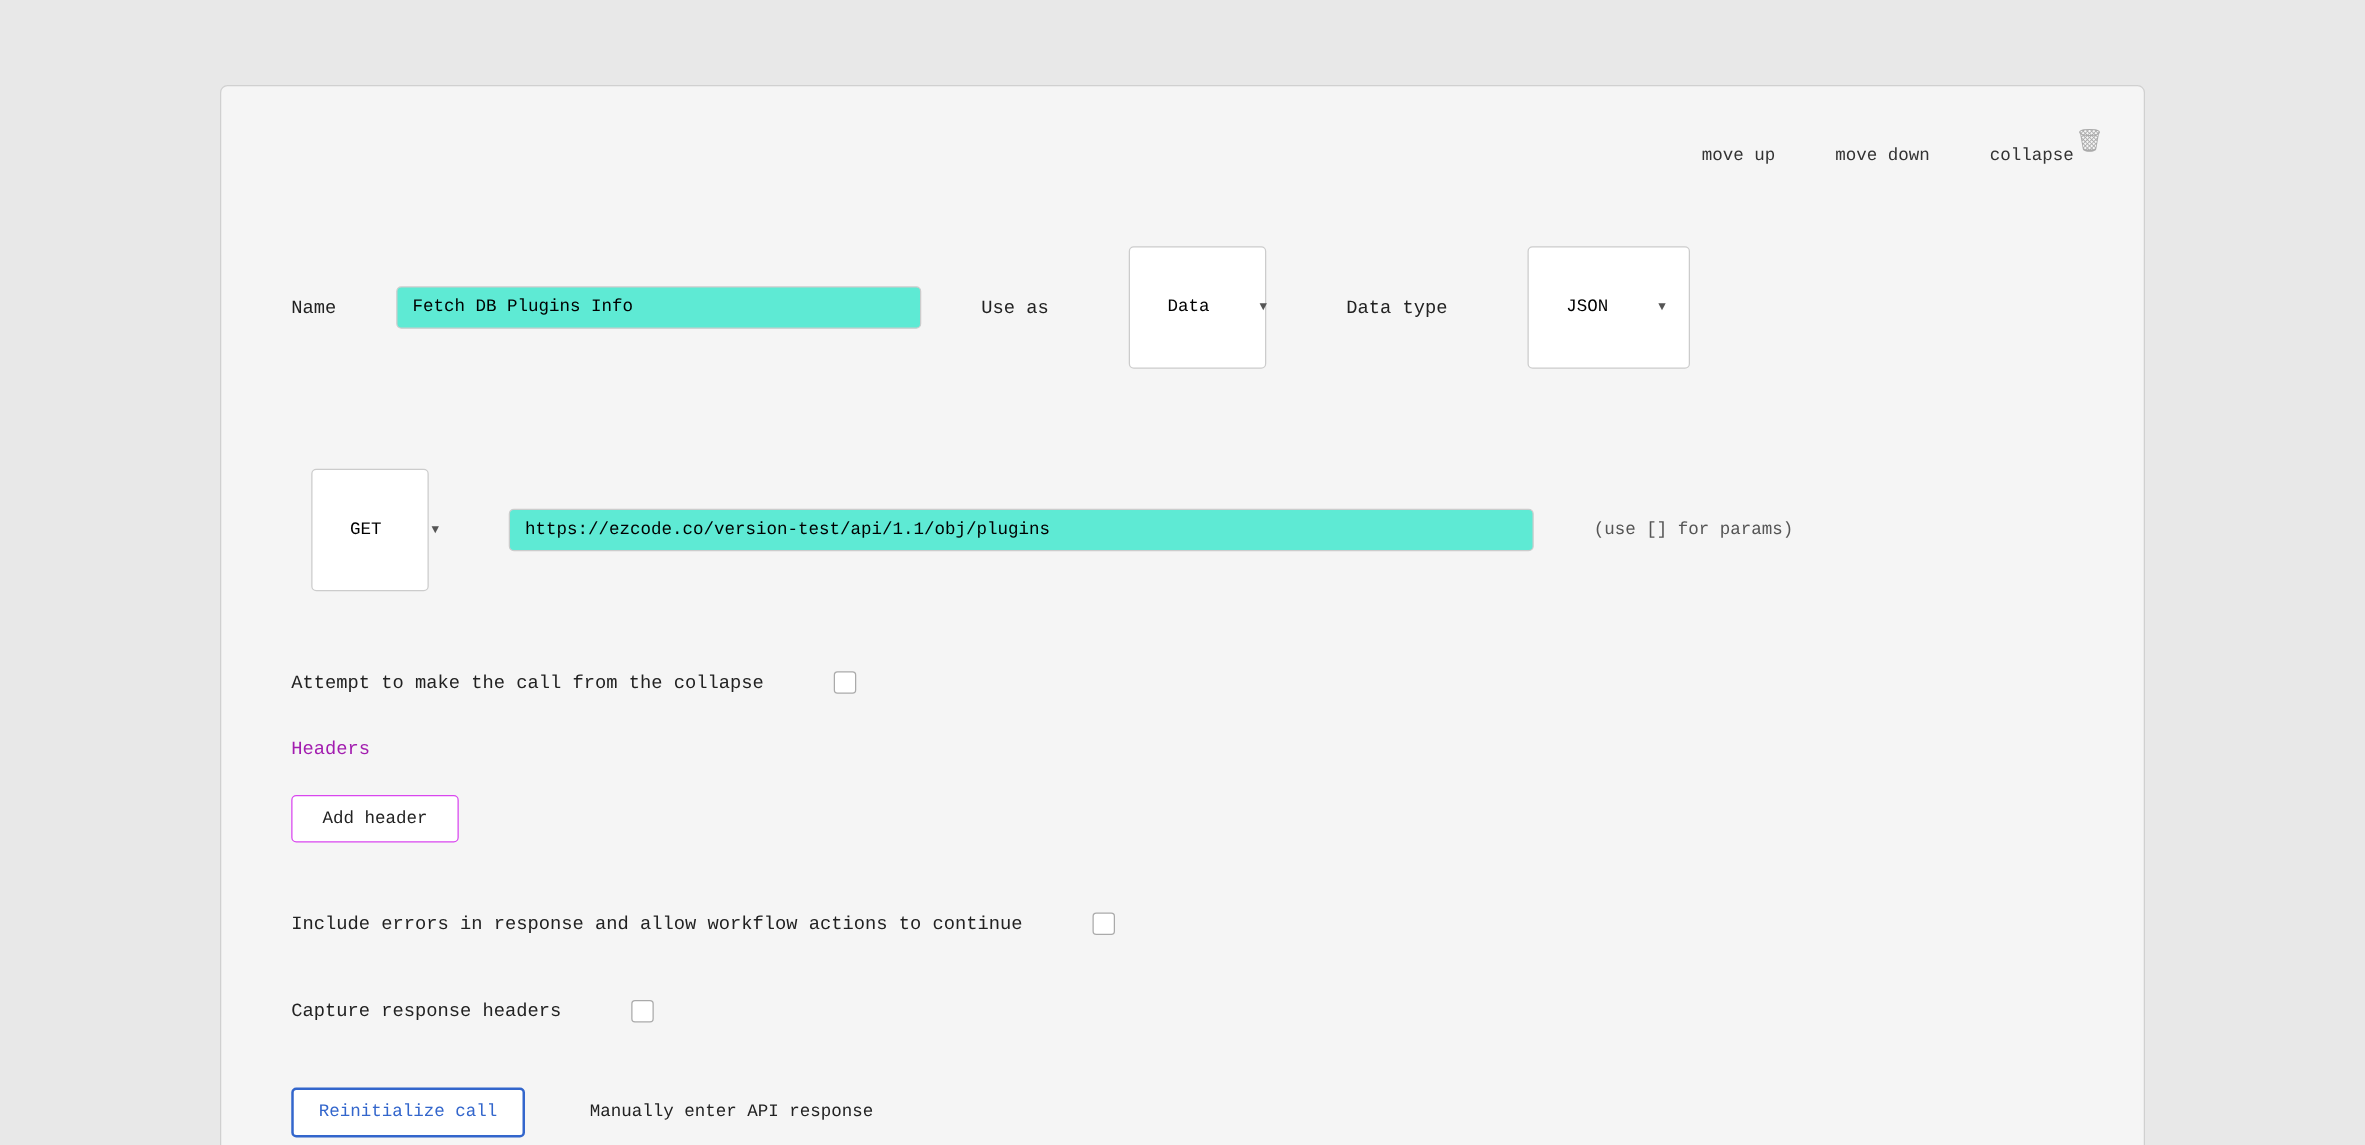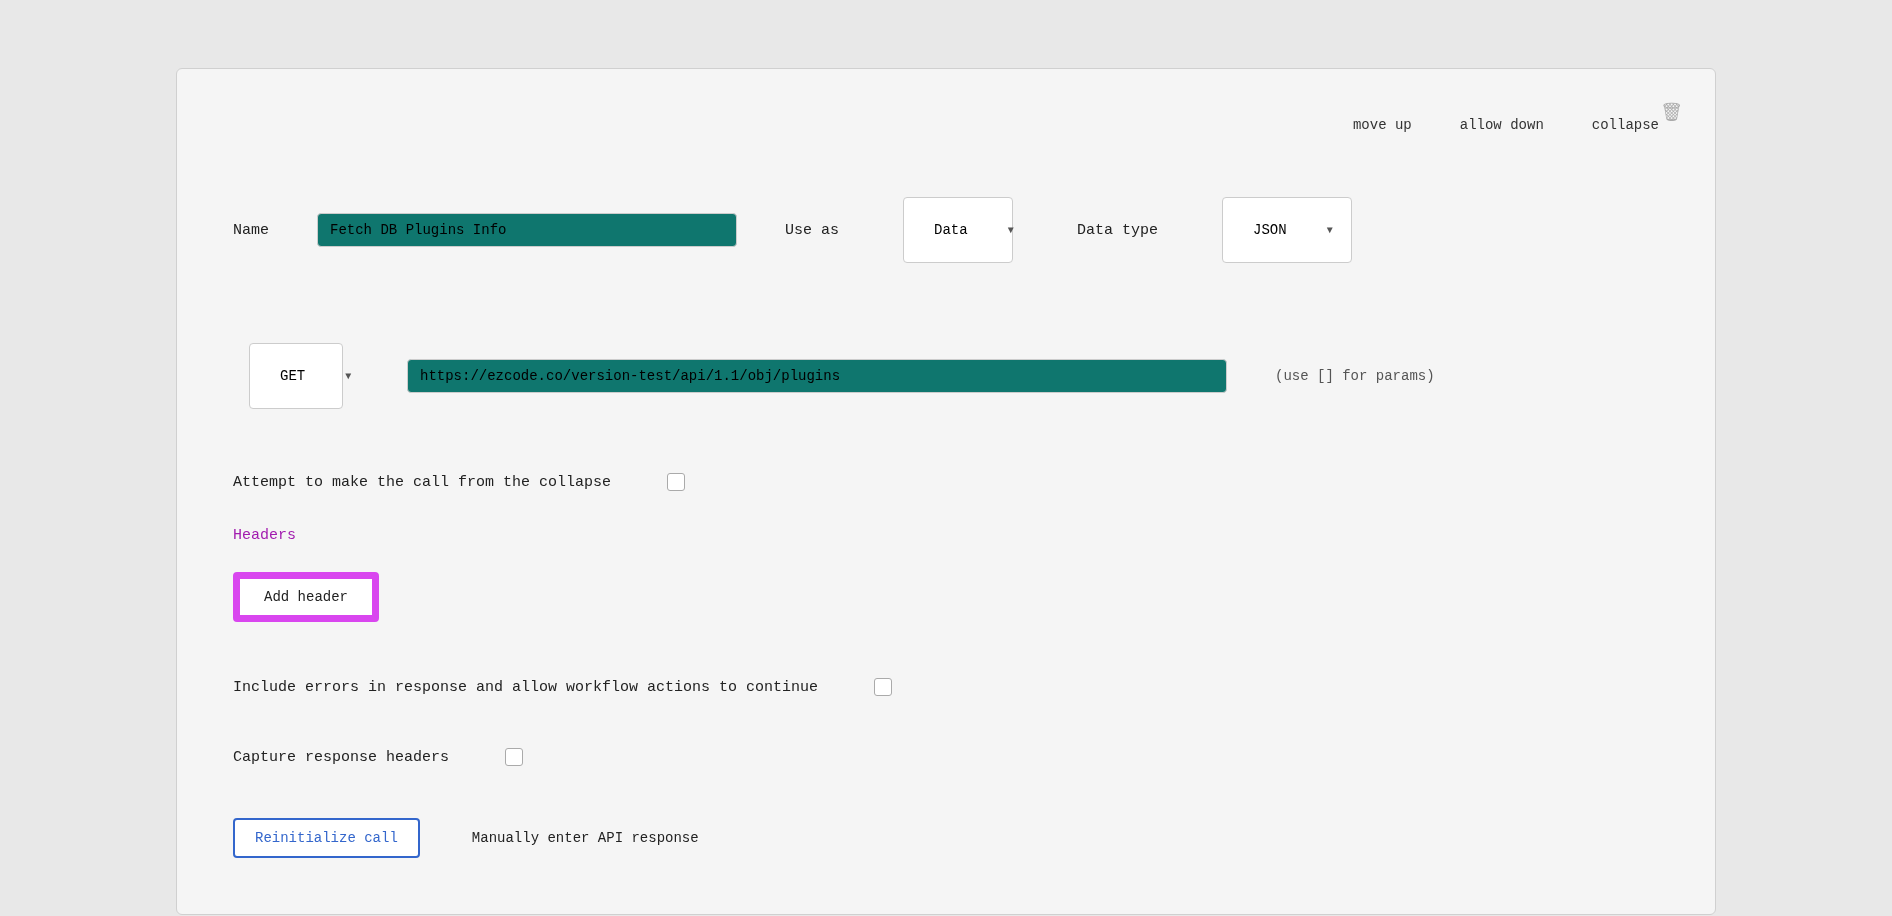--- a/index.html
+++ b/index.html
@@ -54,21 +54,21 @@
       font-size: 15px;
       color: #222;
       white-space: nowrap;
     }
 
     .text-input {
       border: 1px solid #ccc;
       border-radius: 4px;
       padding: 8px 12px;
       font-size: 14px;
-      background: #0f766e;
+      background: #5eead4;
       outline: none;
     }
 
     .name-input {
       width: 420px;
     }
 
     .url-input {
       flex: 1;
       max-width: 820px;
@@ -79,21 +79,21 @@
       display: inline-flex;
       align-items: center;
     }
 
     .select-btn {
       display: flex;
       align-items: center;
       gap: 8px;
       border: 1px solid #ccc;
       border-radius: 4px;
-      padding: 8px 14px;
+      padding: 24px 14px;
       background: #fff;
       font-size: 14px;
       cursor: pointer;
       white-space: nowrap;
       justify-content: space-between;
     }
 
     .select-btn .arrow {
       font-size: 10px;
       color: #555;
@@ -129,21 +129,21 @@
     }
 
     .section-label {
       font-size: 15px;
       color: #a21caf;
       margin-bottom: 12px;
       font-weight: 400;
     }
 
     .action-btn {
-      border: 7px solid #d946ef;
+      border: 1px solid #d946ef;
       border-radius: 4px;
       padding: 10px 24px;
       background: #fff;
       font-size: 14px;
       cursor: pointer;
       color: #222;
       margin-bottom: 20px;
     }
 
     .section-block {
@@ -198,21 +198,21 @@
       width: 130px;
     }
   </style>
 </head>
 <body>
 
 <div class="card">
 
   <div class="top-actions">
     <button class="top-action-link">move up</button>
-    <button class="top-action-link">allow down</button>
+    <button class="top-action-link">move down</button>
     <button class="top-action-link">collapse</button>
   </div>
 
   <div class="row">
     <span class="label">Name</span>
     <input class="text-input name-input" type="text" value="Fetch DB Plugins Info" style="">
 
     <span class="label">Use as</span>
     <div class="select-wrapper">
       <button class="select-btn use-as-select">

